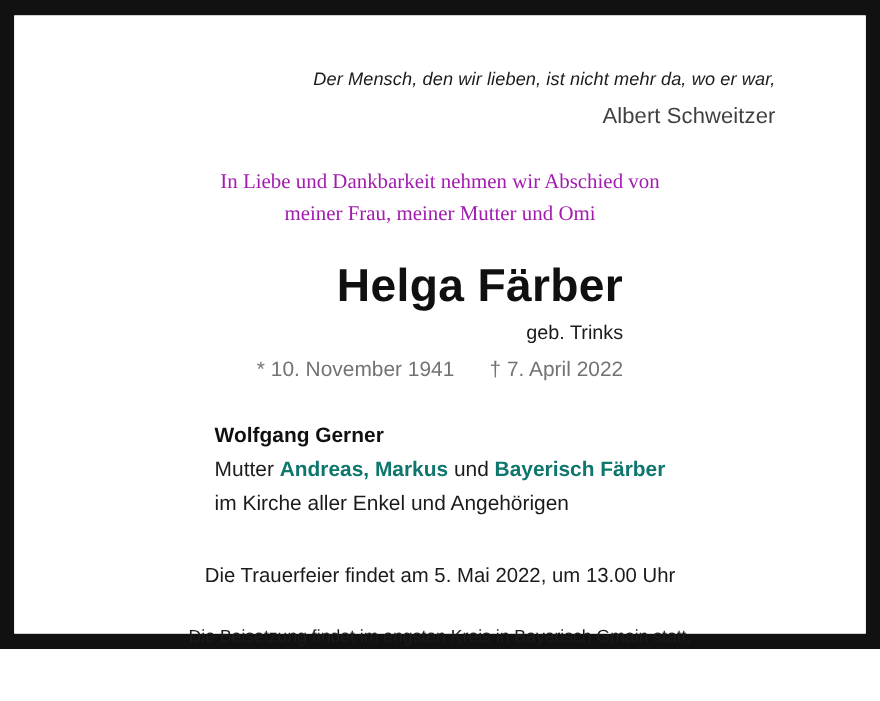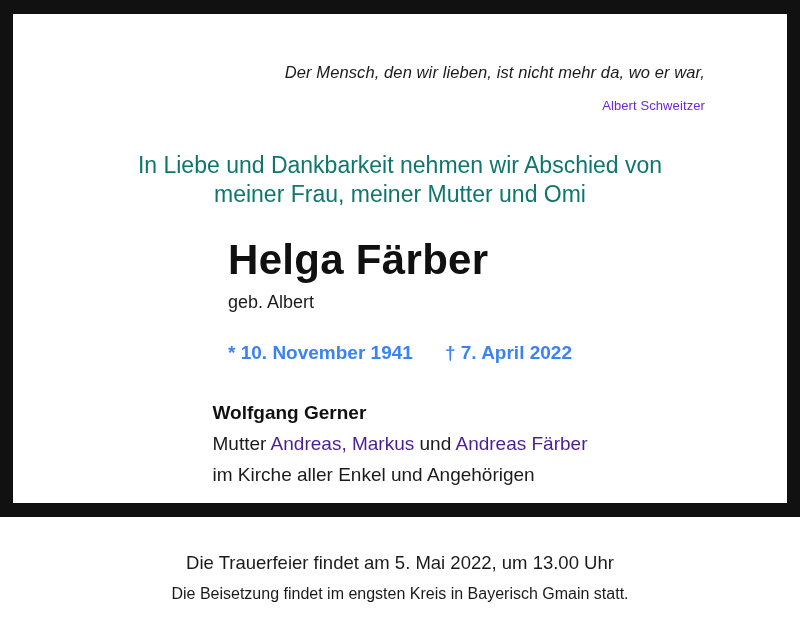--- a/index.html
+++ b/index.html
@@ -10,21 +10,21 @@
   body {
     width: 800px;
     height: 637px;
     font-family: "Liberation Sans", sans-serif;
     color: #1a1a1a;
     overflow: hidden;
   }
   .obituary-page {
     position: relative;
     width: 800px;
-    height: 517px;
+    height: 590px;
     box-sizing: border-box;
     background: #ffffff;
     border-top: 14px solid #111111;
     border-bottom: 14px solid #111111;
     border-left: 13px solid #111111;
     border-right: 13px solid #111111;
   }
   .inner-frame {
     position: absolute;
     top: 0;
@@ -46,58 +46,58 @@
     margin-top: 20px;
   }
   .quote-line {
     font-style: italic;
     font-size: 16.5px;
     line-height: 25px;
     color: #1b1b1b;
     letter-spacing: 0.1px;
   }
   .quote-author {
-    font-size: 13px;
+    font-size: 20px;
     line-height: 24px;
-    color: #6d28d9;
+    color: #404040;
     margin-top: 9px;
     letter-spacing: 0.1px;
   }
   .intro-block {
     text-align: center;
     margin-top: 33px;
   }
   .intro-line {
-    font-size: 23px;
+    font-size: 19px;
     line-height: 29px;
-    color: #0f766e;
+    color: #a21caf;
+    font-family: Liberation Serif, serif;
   }
   .name-block {
-    text-align: left;
+    text-align: right;
     margin-top: 25px;
   }
   .deceased-name {
     font-size: 42px;
     font-weight: bold;
     letter-spacing: 0.3px;
     line-height: 52px;
     color: #101010;
   }
   .maiden-name {
     font-size: 18px;
     line-height: 28px;
     color: #1b1b1b;
     margin-top: 2px;
   }
   .dates-line {
     font-size: 19px;
     line-height: 30px;
-    color: #3b82f6;
-    margin-top: 22px;
-    font-weight: bold;
+    color: #737373;
+    margin-top: 6px;
   }
   .dates-line .gap {
     display: inline-block;
     width: 32px;
   }
   .mourners-block {
     margin-top: 30px;
   }
   .mourner-primary {
     font-size: 19px;
@@ -105,42 +105,41 @@
     line-height: 30px;
     color: #101010;
   }
   .mourner-family {
     font-size: 19px;
     line-height: 30px;
     color: #1b1b1b;
     margin-top: 1px;
   }
   .mourner-family b {
-    font-weight: normal;
-    color: #4c1d95;
+    font-weight: bold;
+    color: #0f766e;
   }
   .mourner-closing {
     font-size: 19px;
     line-height: 30px;
     color: #1b1b1b;
     margin-top: 1px;
   }
   .service-block {
     text-align: center;
     margin-top: 34px;
   }
   .service-line {
     font-size: 18.5px;
     line-height: 29px;
     color: #1b1b1b;
-    margin-top: 24px;
   }
   .burial-block {
     text-align: left;
-    margin-top: 4px;
+    margin-top: 30px;
   }
   .burial-line {
     font-size: 16px;
     line-height: 25px;
     color: #1b1b1b;
   }
 </style>
 </head>
 <body>
 
@@ -152,30 +151,30 @@
       <div class="quote-author">Albert Schweitzer</div>
     </div>
 
     <div class="intro-block">
       <div class="intro-line">In Liebe und Dankbarkeit nehmen wir Abschied von</div>
       <div class="intro-line">meiner Frau, meiner Mutter und Omi</div>
     </div>
 
     <div class="name-block">
       <div class="deceased-name">Helga Färber</div>
-      <div class="maiden-name">geb. Albert</div>
+      <div class="maiden-name">geb. Trinks</div>
       <div class="dates-line">
         <span>* 10. November 1941</span><span class="gap"></span><span>† 7. April 2022</span>
       </div>
     </div>
 
     <div class="mourners-block">
       <div class="mourner-primary">Wolfgang Gerner</div>
       <div class="mourner-family">
-        <span>Mutter </span><b>Andreas, Markus</b><span> und </span><b>Andreas Färber</b>
+        <span>Mutter </span><b>Andreas, Markus</b><span> und </span><b>Bayerisch Färber</b>
       </div>
       <div class="mourner-closing">im Kirche aller Enkel und Angehörigen</div>
     </div>
 
     <div class="service-block">
       <div class="service-line">Die Trauerfeier findet am 5. Mai 2022, um 13.00 Uhr</div>
     </div>
 
     <div class="burial-block">
       <div class="burial-line">Die Beisetzung findet im engsten Kreis in Bayerisch Gmain statt.</div>

